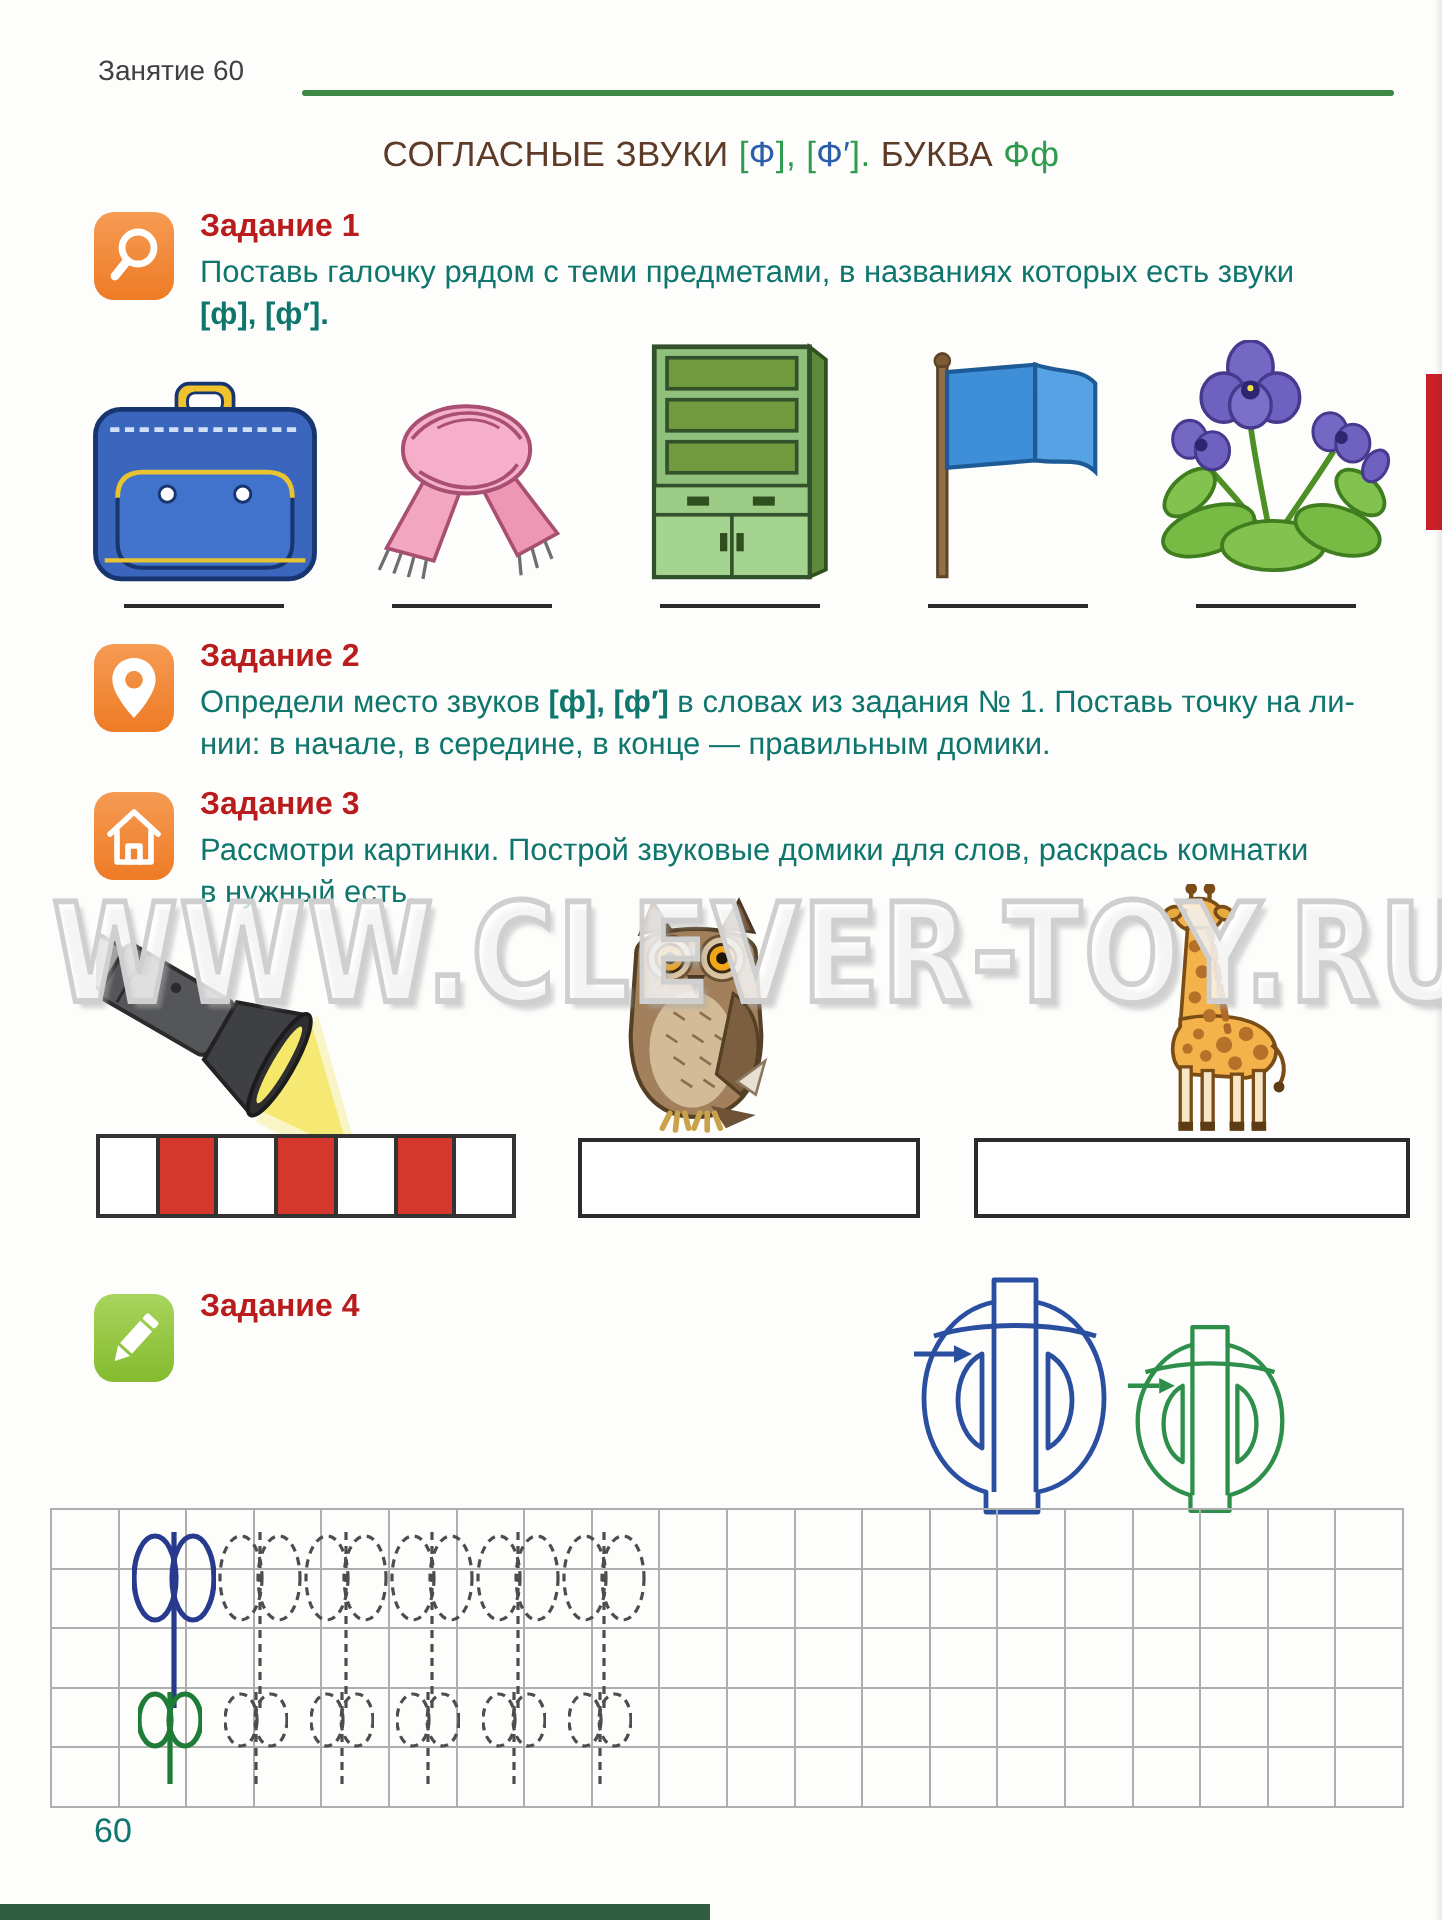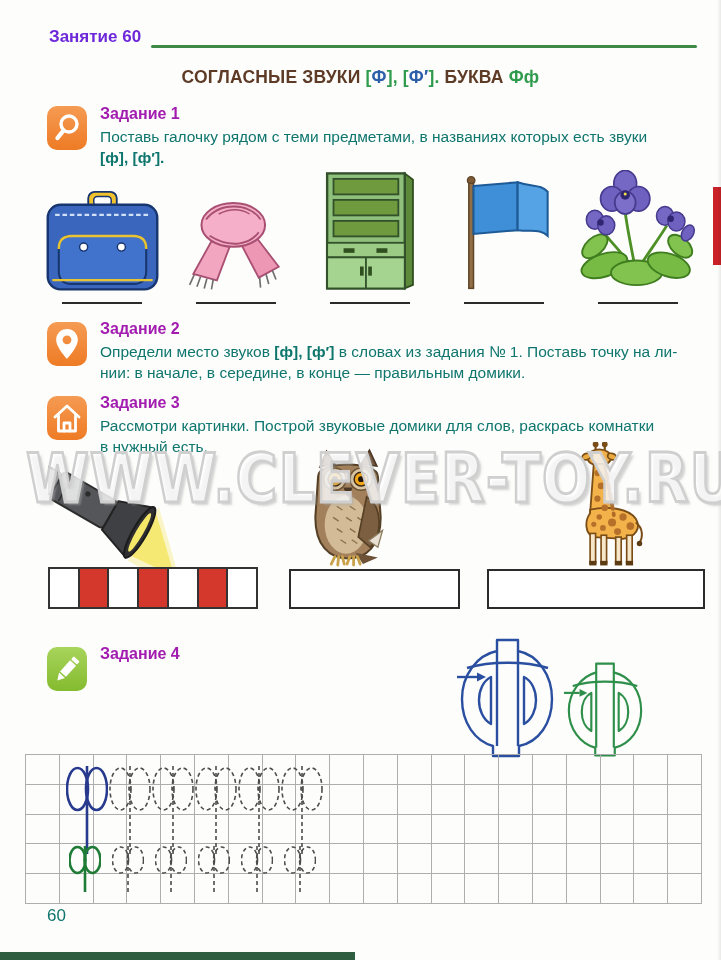--- a/index.html
+++ b/index.html
@@ -3,31 +3,31 @@
 <meta charset="utf-8">
 <style>
   html,body{margin:0;padding:0;background:#e9e9e9;}
   .page{
     position:relative;width:721px;height:960px;margin:0 auto;
     background:#fdfdfc;overflow:hidden;
     font-family:"Liberation Sans","DejaVu Sans",sans-serif;
     color:#2a2724;
   }
   
-  .lesson-label{position:absolute;left:49px;top:27px;font-size:17px;font-weight:bold;color:#6d28d9;}
+  .lesson-label{position:absolute;left:49px;top:27px;font-size:14px;font-weight:normal;color:#404040;}
   .header-rule{position:absolute;left:151px;top:45px;width:546px;height:3px;background:#3c8a46;border-radius:2px;}
-  .page-title{position:absolute;left:0;top:67px;width:721px;text-align:center;font-size:17.5px;font-weight:bold;color:#5d3b26;letter-spacing:.2px;}
+  .page-title{position:absolute;left:0;top:67px;width:721px;text-align:center;font-size:17.5px;font-weight:normal;color:#5d3b26;letter-spacing:.2px;}
   .t-green{color:#2f9b4d;}
   .t-blue{color:#2c5eaa;}
   
   .task-icon{position:absolute;width:40px;height:44px;border-radius:10px;}
   .icon-orange{background:linear-gradient(180deg,#f59b53,#ee7b25);}
   .icon-green{background:linear-gradient(180deg,#a8d45c,#84bb2e);}
   .task-icon svg{position:absolute;left:4px;top:6px;}
-  .task-heading{position:absolute;font-size:16px;font-weight:bold;color:#a21caf;}
+  .task-heading{position:absolute;font-size:16px;font-weight:bold;color:#b91c1c;}
   .task-body{position:absolute;font-size:15.5px;line-height:21px;color:#0f766e;width:592px;}
   .task-body b{font-weight:bold;}
   .blk{display:block;}
   
   .pics-row{position:absolute;left:38px;top:166px;width:664px;display:flex;justify-content:space-between;}
   .pic-col{display:flex;flex-direction:column;align-items:center;width:128px;}
   .pic-box{height:128px;display:flex;align-items:flex-end;justify-content:center;}
   .answer-line{width:80px;height:2px;background:#2b2b2b;margin-top:8px;}
   
   .watermark{

